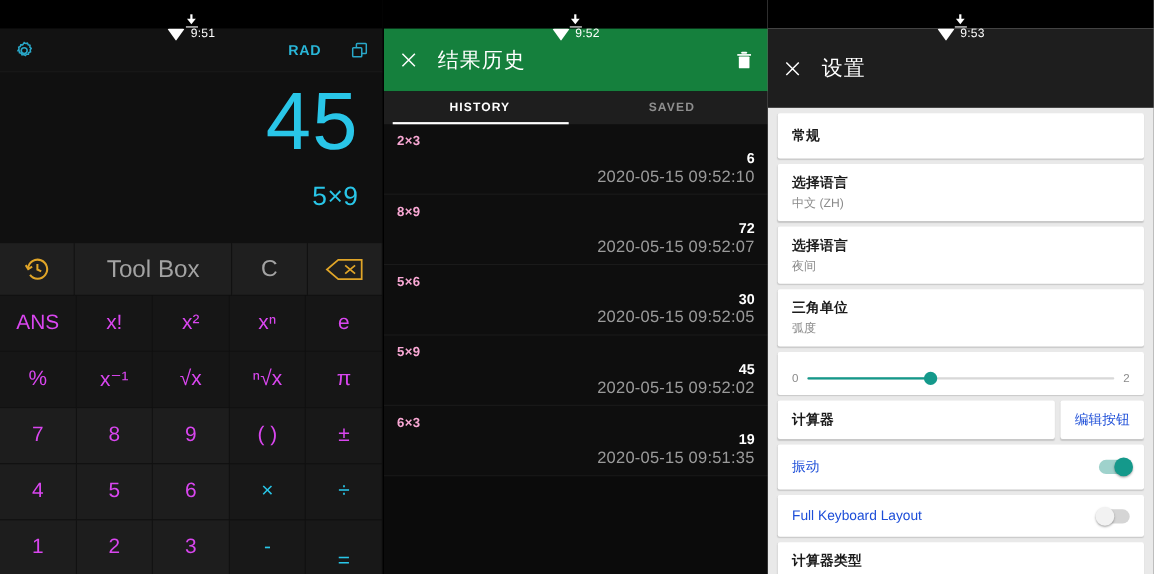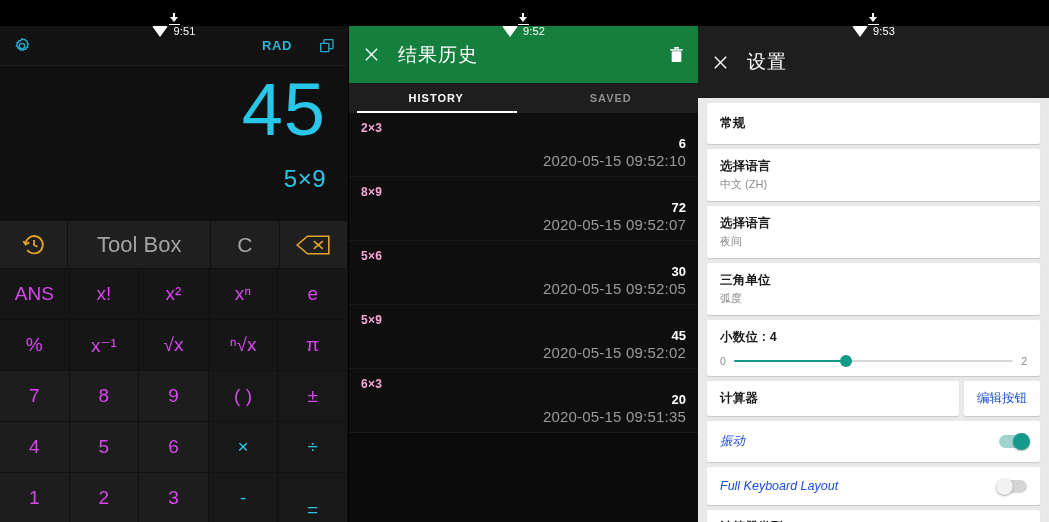--- a/index.html
+++ b/index.html
@@ -105,21 +105,21 @@
   .set-title { color: #fff; font-size: 19px; letter-spacing: 1px; }
   .set-body { padding: 5px 9px 0 9px; }
   .card {
     background: #fff; border-radius: 2px; margin-bottom: 5px; padding: 9px 13px;
     box-shadow: 0 1px 1px rgba(0,0,0,.14);
   }
   .card.section-hdr { padding: 12px 13px; }
   .s-title { color: #1b1b1b; font-size: 12.5px; font-weight: 700; letter-spacing: .2px; }
   .s-sub { color: #8a8a8a; font-size: 11px; margin-top: 2px; }
   .s-plain { color: #1d4ed8; font-size: 12.5px; font-weight: 400; }
-  .row-between { display: flex; align-items: center; justify-content: space-between; font-style: italic; }
+  .row-between { display: flex; align-items: center; justify-content: space-between; }
 
   .slider-row { display: flex; align-items: center; gap: 8px; margin-top: 9px; }
   .slider-min, .slider-max { color: #8a8a8a; font-size: 10.5px; }
   .slider-track { flex: 1; height: 2px; background: #d8d8d8; position: relative; border-radius: 2px; }
   .slider-fill { position: absolute; left: 0; top: 0; height: 2px; background: #14998b; border-radius: 2px; }
   .slider-thumb {
     position: absolute; top: 50%; width: 12px; height: 12px; border-radius: 50%;
     background: #14998b; transform: translate(-50%, -50%);
   }
 
@@ -320,21 +320,21 @@
       <div class="hist-item">
         <div class="hi-expr">5×9</div>
         <div class="hi-right">
           <div class="hi-val">45</div>
           <div class="hi-time">2020-05-15 09:52:02</div>
         </div>
       </div>
       <div class="hist-item">
         <div class="hi-expr">6×3</div>
         <div class="hi-right">
-          <div class="hi-val">20</div>
+          <div class="hi-val">19</div>
           <div class="hi-time">2020-05-15 09:51:35</div>
         </div>
       </div>
     </div>
   </div>
 
   <div class="panel-set">
 
     <div class="statusbar">
       <div class="sb-left">
@@ -373,21 +373,20 @@
         <div class="s-title">选择语言</div>
         <div class="s-sub">夜间</div>
       </div>
 
       <div class="card">
         <div class="s-title">三角单位</div>
         <div class="s-sub">弧度</div>
       </div>
 
       <div class="card">
-        <div class="s-title">小数位 : 4</div>
         <div class="slider-row">
           <span class="slider-min">0</span>
           <div class="slider-track">
             <div class="slider-fill" id="dp-fill" style="width: 40%;"></div>
             <div class="slider-thumb" id="dp-thumb" style="left: 40%;"></div>
           </div>
           <span class="slider-max">2</span>
         </div>
       </div>
 

